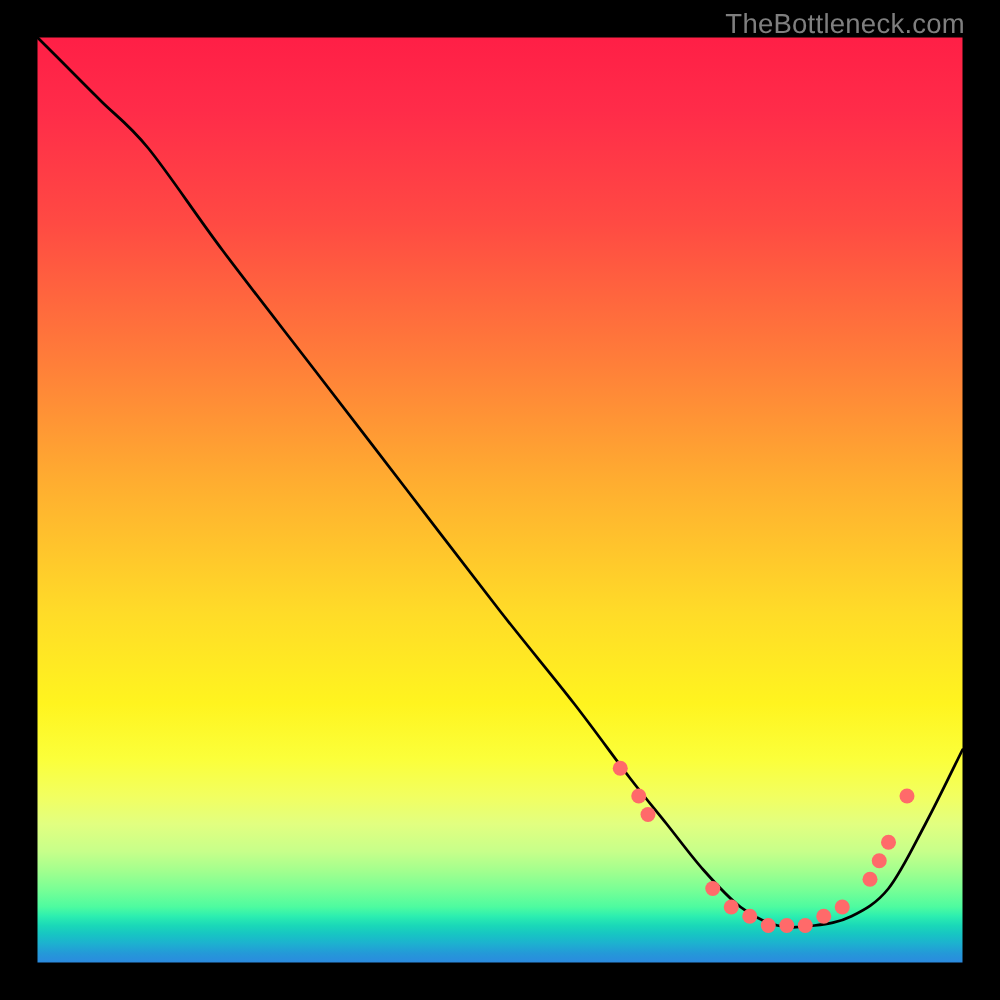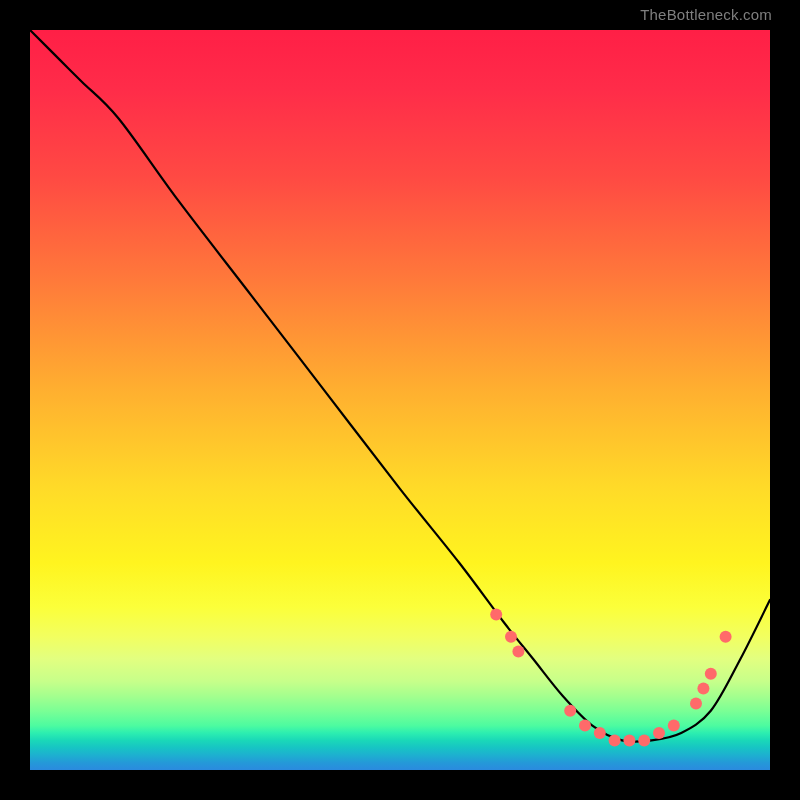--- a/index.html
+++ b/index.html
@@ -46,21 +46,21 @@
       #1db0d0 98%,
       #2499d8 99%,
       #2b8adf 100%
     );
   }
   .watermark {
     position: absolute;
     top: 6px;
     right: 28px;
     color: #7f7f7f;
-    font-size: 15px;
+    font-size: 22px;
     letter-spacing: 0.2px;
     user-select: none;
   }
   svg.curve {
     position: absolute;
     left: 0;
     top: 0;
     width: 740px;
     height: 740px;
     overflow: visible;

